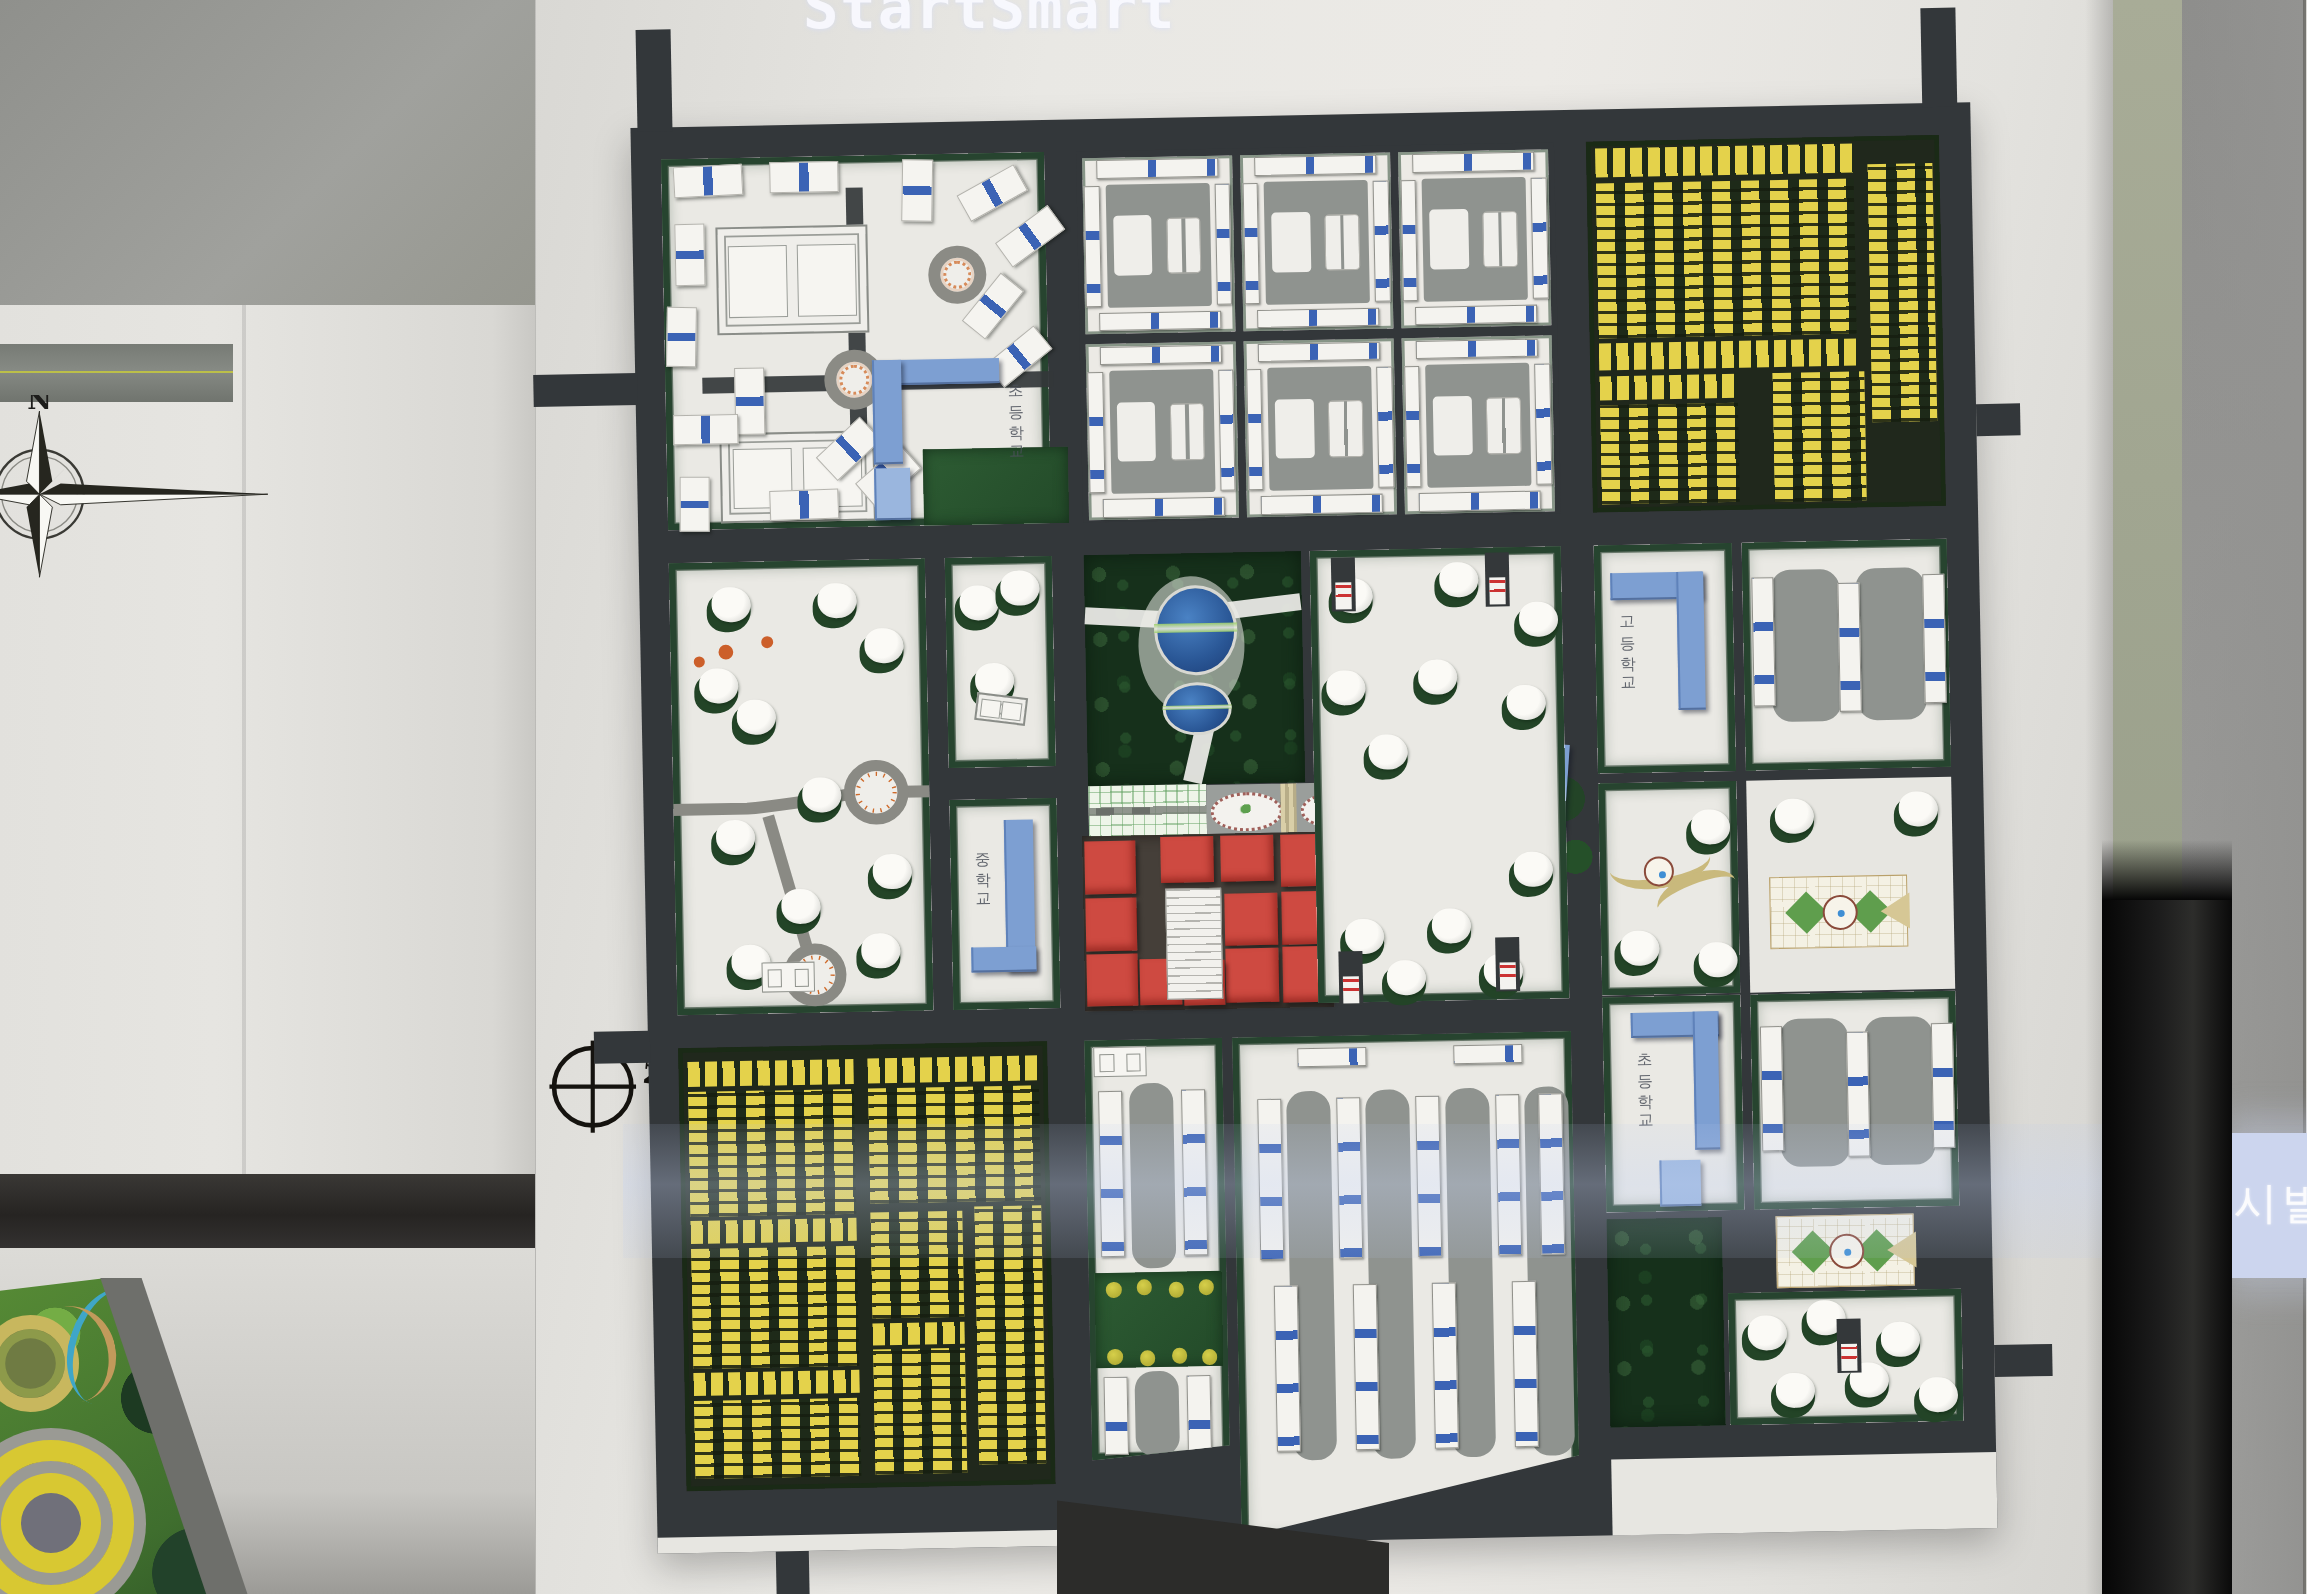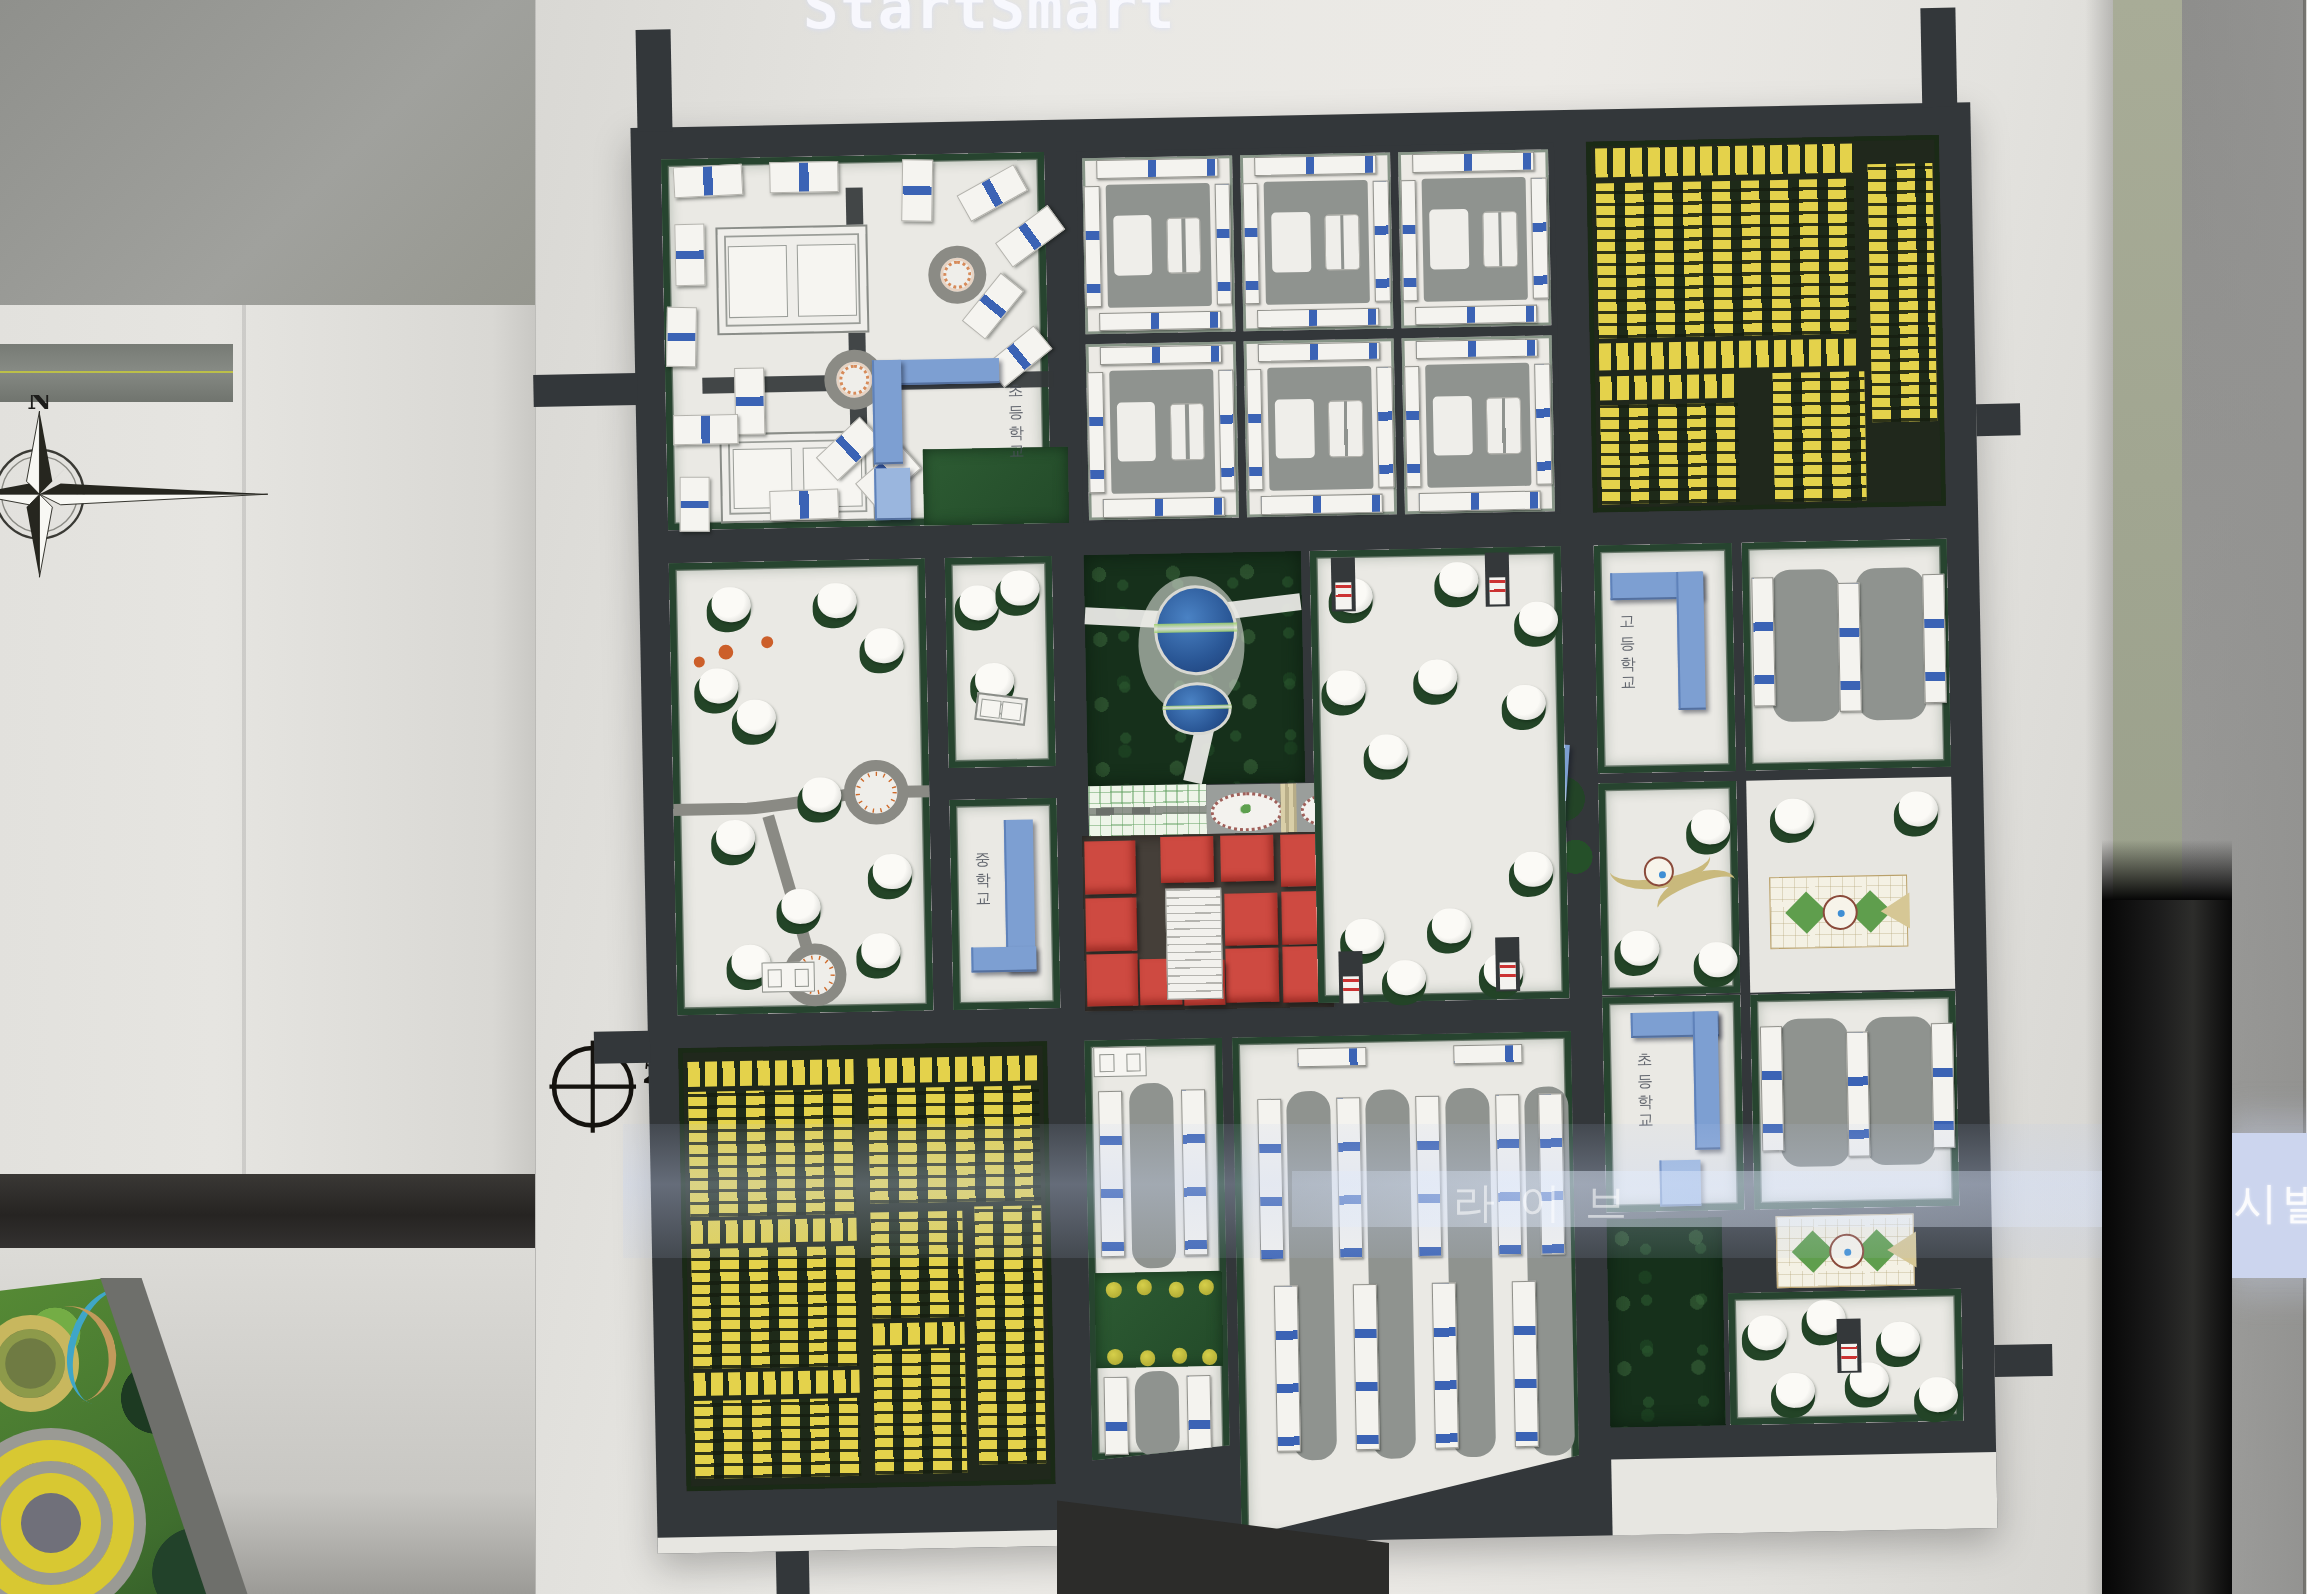--- a/index.html
+++ b/index.html
@@ -542,23 +542,20 @@
         <div class="bar v" style="left: 37px; top: 249px; width: 24px; height: 166px;"></div>
         <div class="bar v" style="left: 116px; top: 249px; width: 24px; height: 166px;"></div>
         <div class="bar v" style="left: 195px; top: 249px; width: 24px; height: 166px;"></div>
         <div class="bar v" style="left: 275px; top: 249px; width: 24px; height: 166px;"></div>
       </div>
     </div>
 
   <div class="dark-trap"></div>
 
   <div class="glare-band"></div>
-  <div class="glare-bright">
-    <div class="glare-text">라이브</div>
-  </div>
 
   <div class="wall-sliver"></div>
   <div class="wall-gray"></div>
   <div class="wall-line"></div>
   <div class="wall-white"></div>
   <div class="proj-screen">
     <div class="proj-screen-text">시발표</div>
   </div>
   <div class="pole"></div>
 

